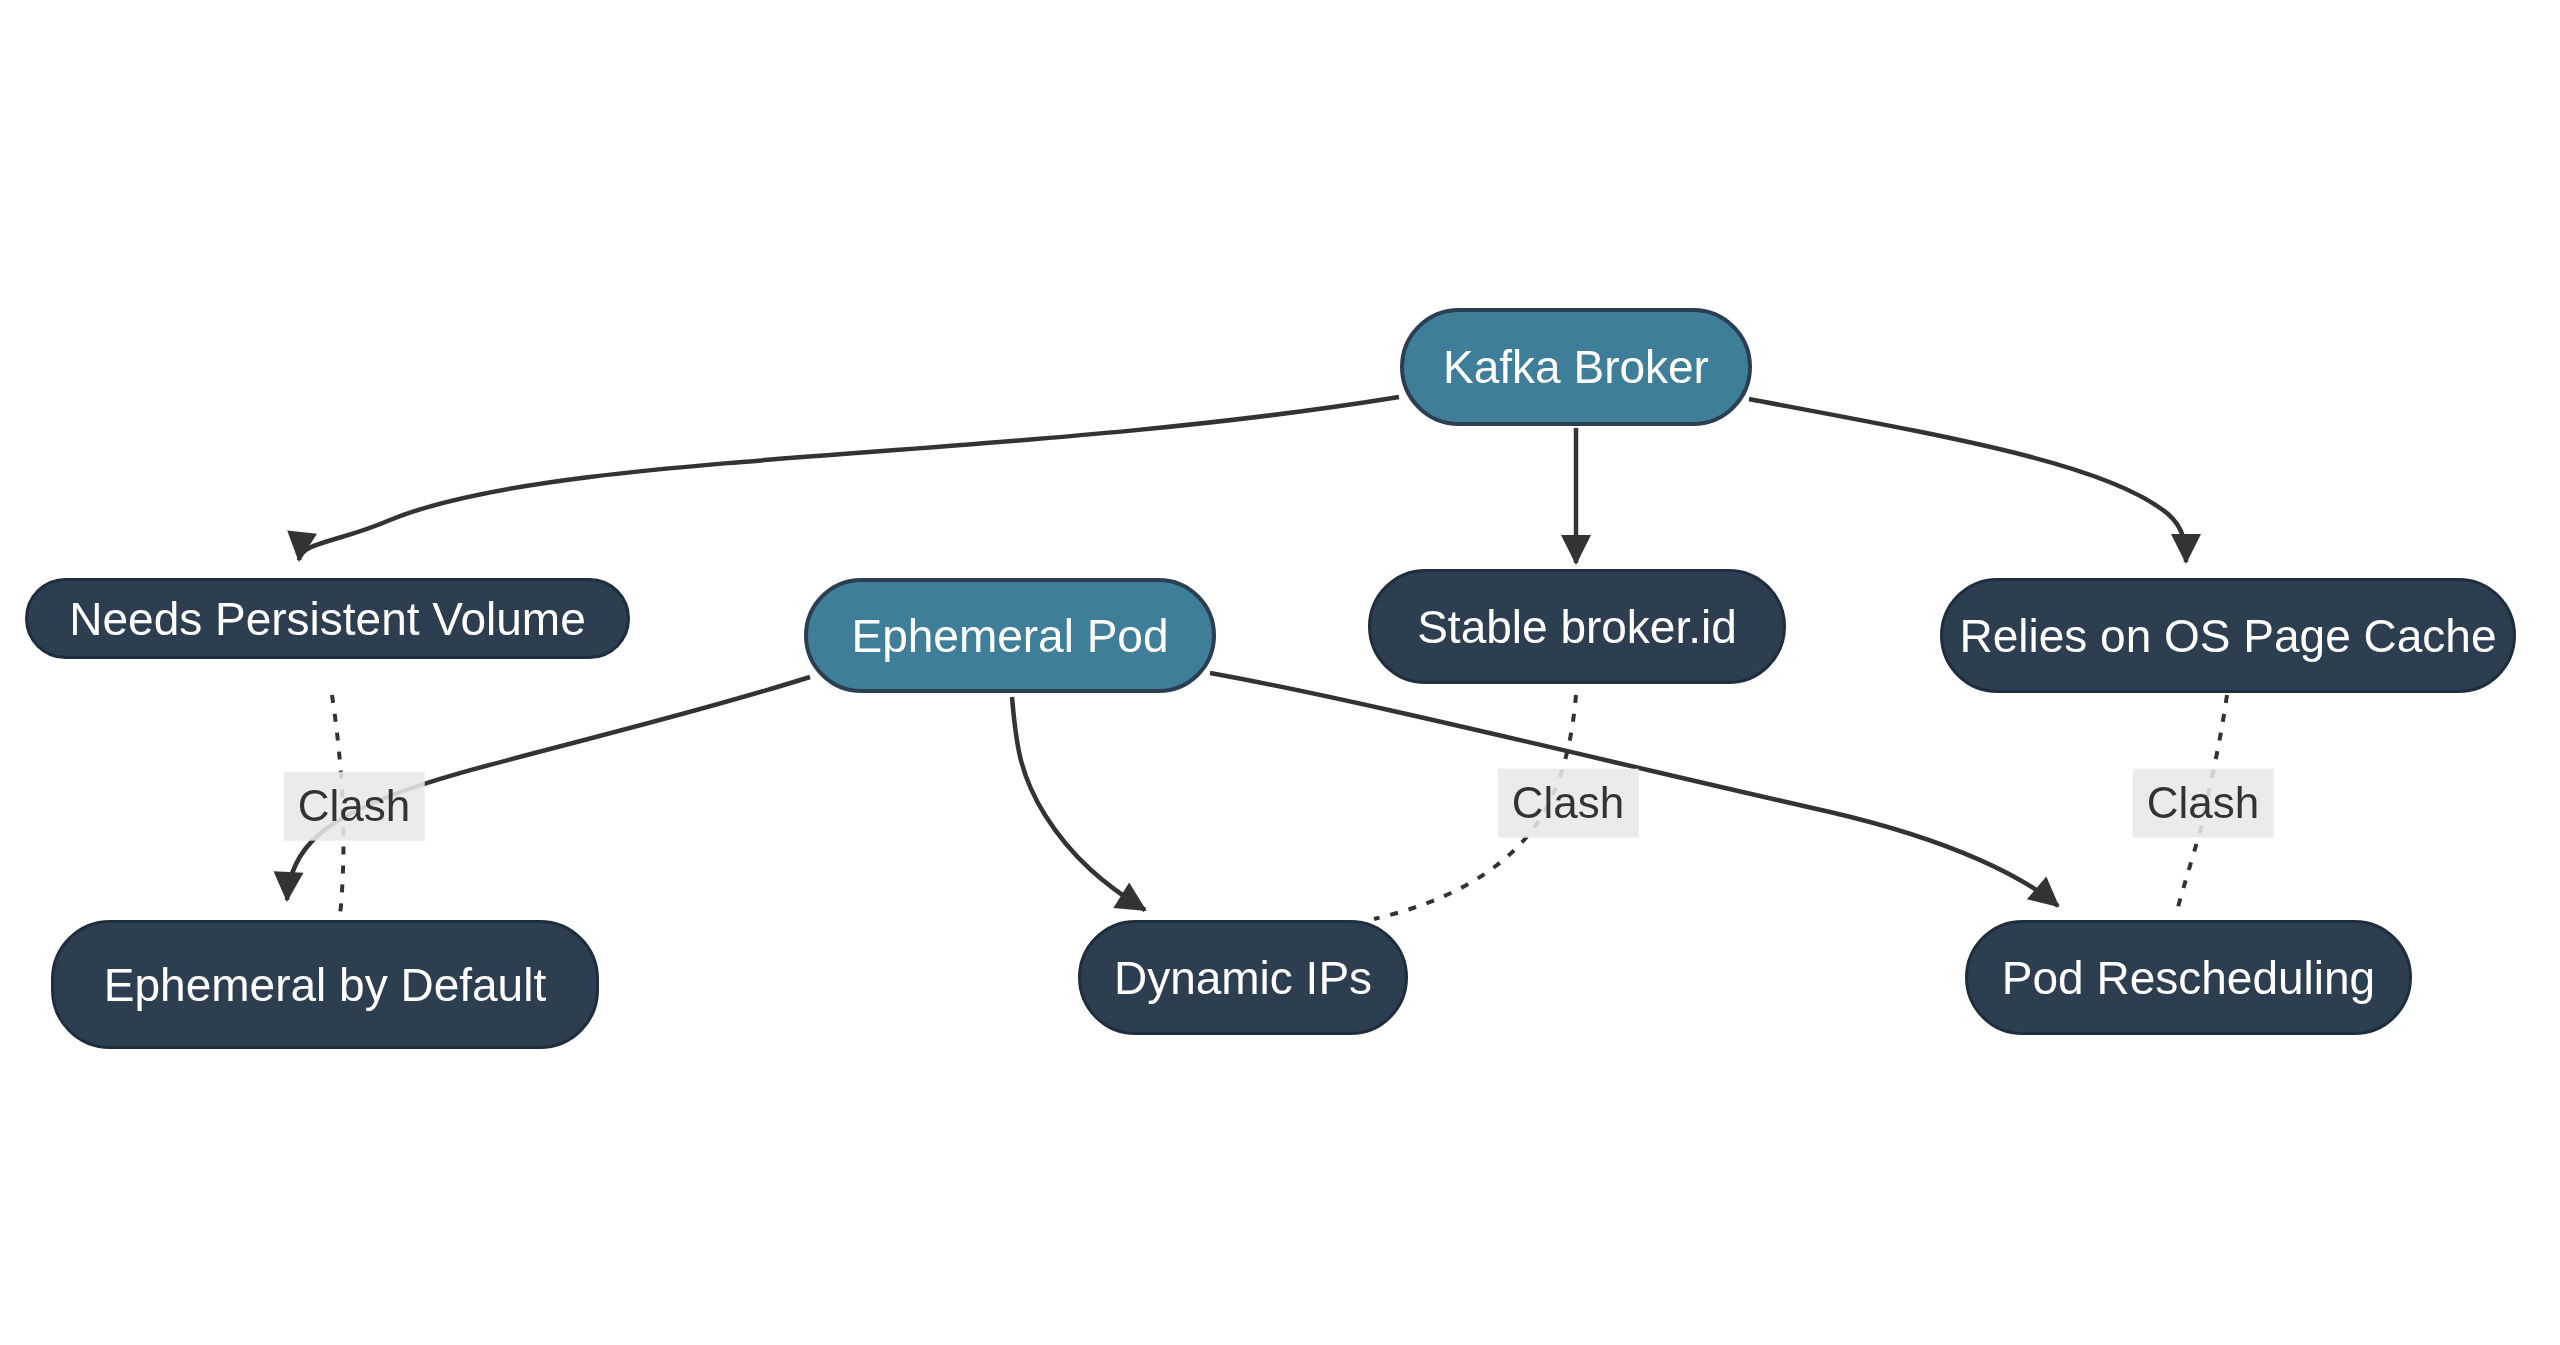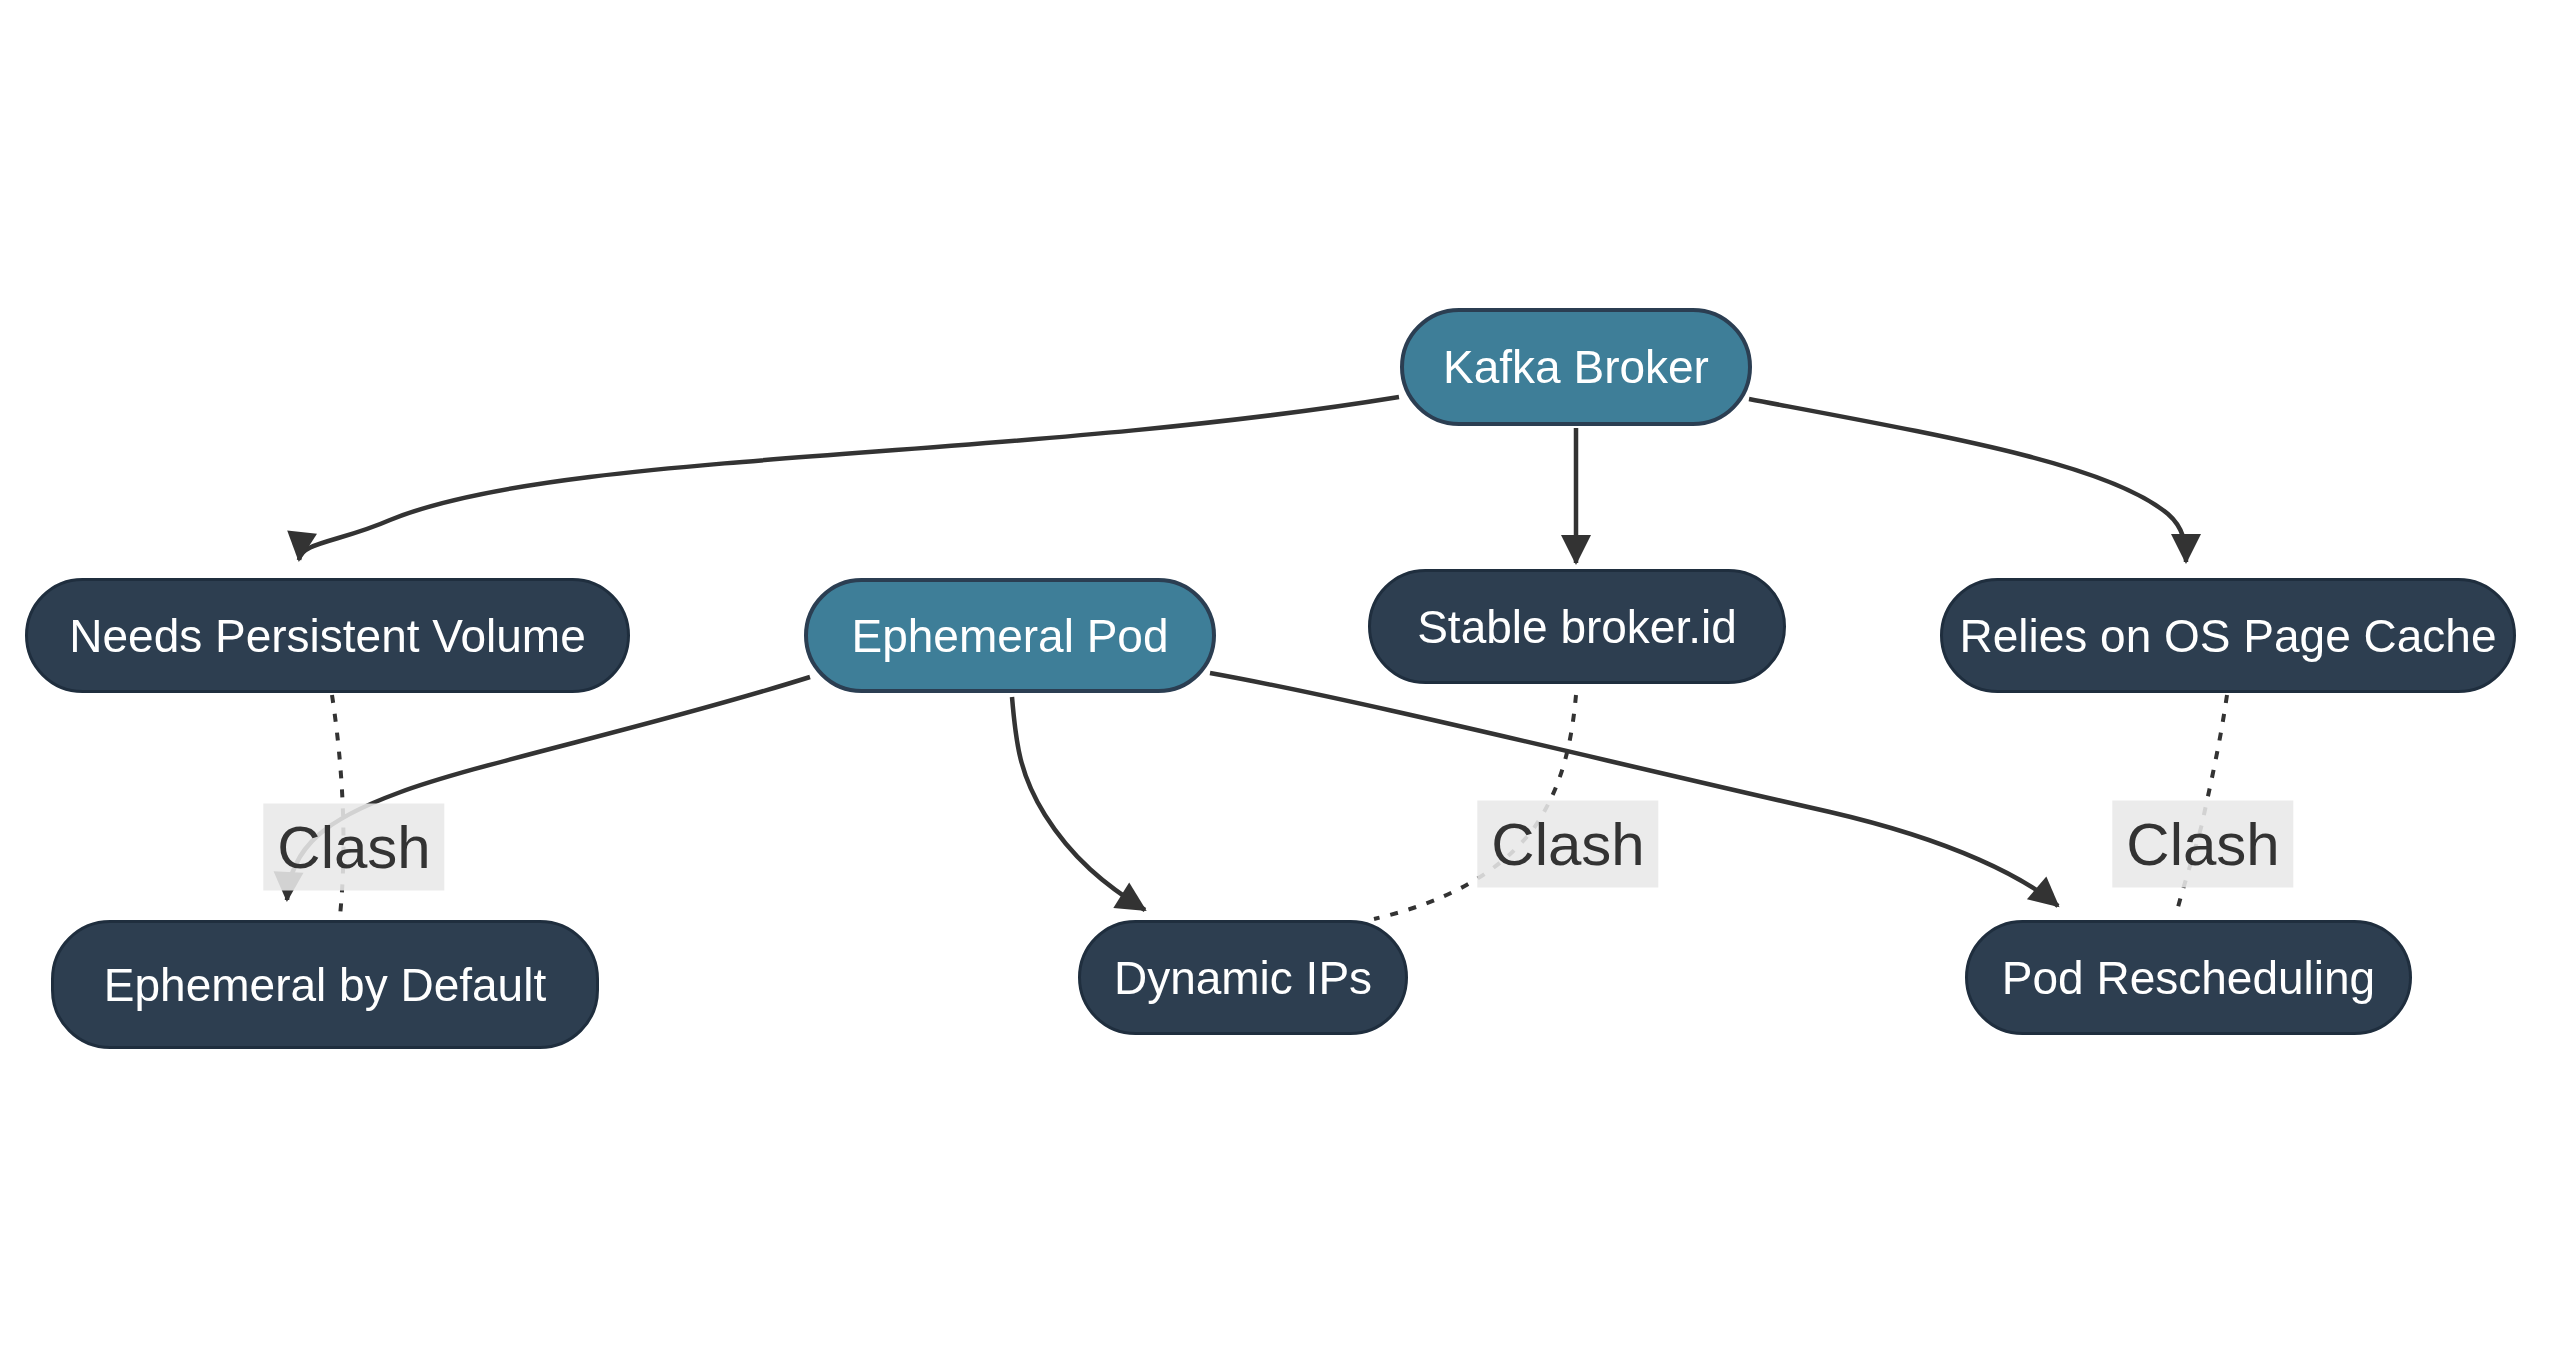--- a/index.html
+++ b/index.html
@@ -30,26 +30,25 @@
     fill: none;
     stroke: var(--edge, #333333);
     stroke-width: 4px;
     stroke-dasharray: 8 11;
   }
   .edge-label {
     position: absolute;
     transform: translate(-50%, -50%);
     background: rgba(232, 232, 232, 0.88);
     color: var(--edge-label-text, #333333);
-    font-size: 60px;
+    font-size: 44px;
     line-height: 1.15;
     padding: 9px 14px;
     white-space: nowrap;
     z-index: 2;
-    margin-top: 41px;
   }
   .node {
     position: absolute;
     display: flex;
     align-items: center;
     justify-content: center;
     border-radius: 59px;
     box-sizing: border-box;
     color: var(--node-text, #ffffff);
     font-size: 46px;
@@ -90,21 +89,21 @@
   </svg>
 
   <div class="edge-label" style="left:354px; top:806px;">Clash</div>
   <div class="edge-label" style="left:1568px; top:803px;">Clash</div>
   <div class="edge-label" style="left:2203px; top:803px;">Clash</div>
 
   <div class="node primary" style="left:1400px; top:308px; width:352px; height:118px;">
     <span>Kafka Broker</span>
   </div>
 
-  <div class="node dark" style="left:25px; top:578px; width:605px; height:115px;">
+  <div class="node dark" style="left:25px; top:578px; width:605px; height:81px;">
     <span>Needs Persistent Volume</span>
   </div>
 
   <div class="node primary" style="left:804px; top:578px; width:412px; height:115px;">
     <span>Ephemeral Pod</span>
   </div>
 
   <div class="node dark" style="left:1368px; top:569px; width:418px; height:115px;text-align:center;">
     <span>Stable broker.id</span>
   </div>

